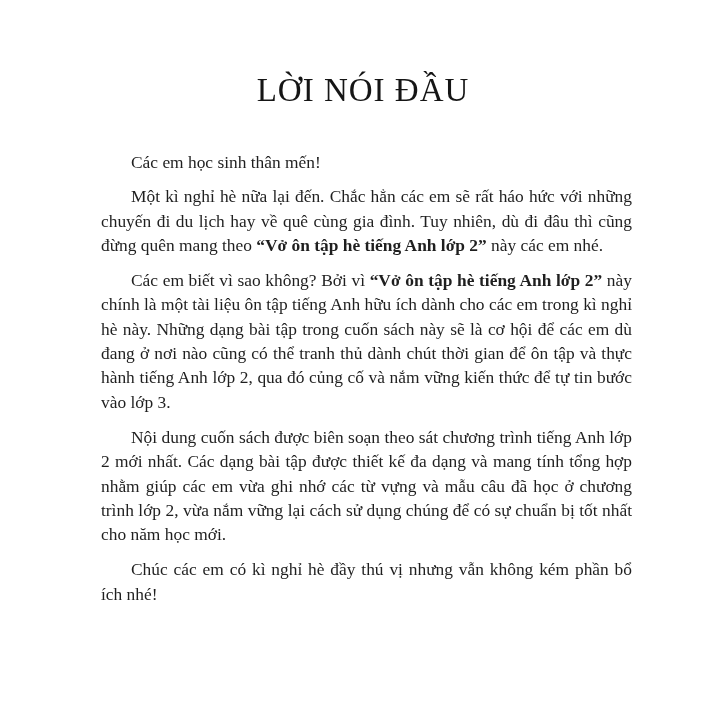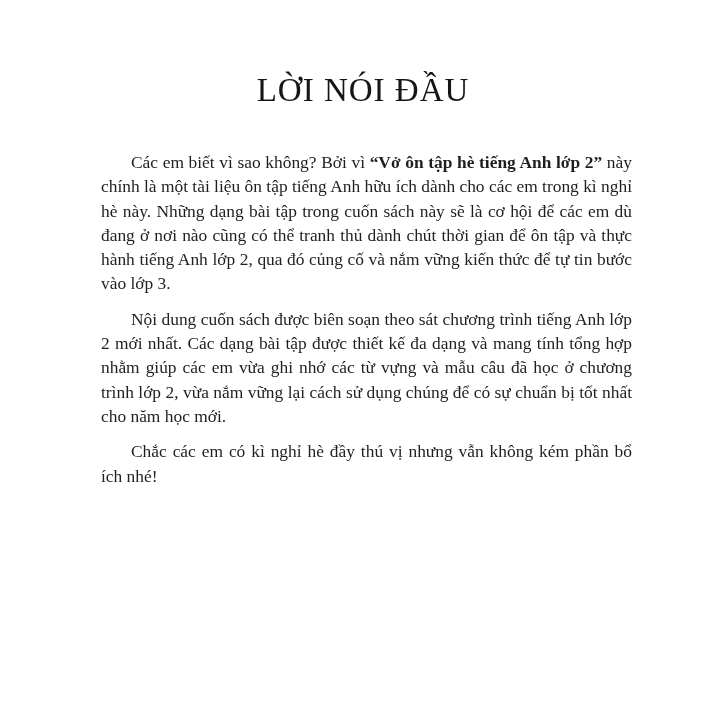--- a/index.html
+++ b/index.html
@@ -24,22 +24,24 @@
   .body-text p.greeting { margin-bottom: 10px; }
   .bold { font-weight: bold; }
 </style>
 </head>
 <body>
 
 <div class="page">
   <h1 class="title">LỜI NÓI ĐẦU</h1>
 
   <div class="body-text">
+    <p class="greeting">Các em học sinh thân mến!</p>
 
+    <p><span>Một kì nghỉ hè nữa lại đến. Chắc hẳn các em sẽ rất háo hức với những chuyến đi du lịch hay về quê cùng gia đình. Tuy nhiên, dù đi đâu thì cũng đừng quên mang theo </span><span class="bold">“Vở ôn tập hè tiếng Anh lớp 2”</span><span> này các em nhé.</span></p>
 
     <p><span>Các em biết vì sao không? Bởi vì </span><span class="bold">“Vở ôn tập hè tiếng Anh lớp 2”</span><span> này chính là một tài liệu ôn tập tiếng Anh hữu ích dành cho các em trong kì nghỉ hè này. Những dạng bài tập trong cuốn sách này sẽ là cơ hội để các em dù đang ở nơi nào cũng có thể tranh thủ dành chút thời gian để ôn tập và thực hành tiếng Anh lớp 2, qua đó củng cố và nắm vững kiến thức để tự tin bước vào lớp 3.</span></p>
 
     <p>Nội dung cuốn sách được biên soạn theo sát chương trình tiếng Anh lớp 2 mới nhất. Các dạng bài tập được thiết kế đa dạng và mang tính tổng hợp nhằm giúp các em vừa ghi nhớ các từ vựng và mẫu câu đã học ở chương trình lớp 2, vừa nắm vững lại cách sử dụng chúng để có sự chuẩn bị tốt nhất cho năm học mới.</p>
 
 
-    <p>Chắc các em có kì nghỉ hè đầy thú vị nhưng vẫn không kém phần bổ ích nhé!</p>
+    <p>Chúc các em có kì nghỉ hè đầy thú vị nhưng vẫn không kém phần bổ ích nhé!</p>
   </div>
 </div>
 
 </body></html>

